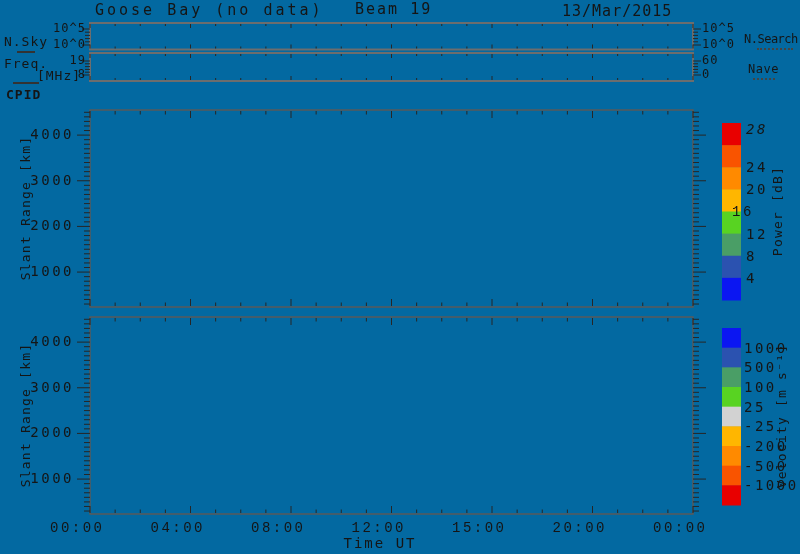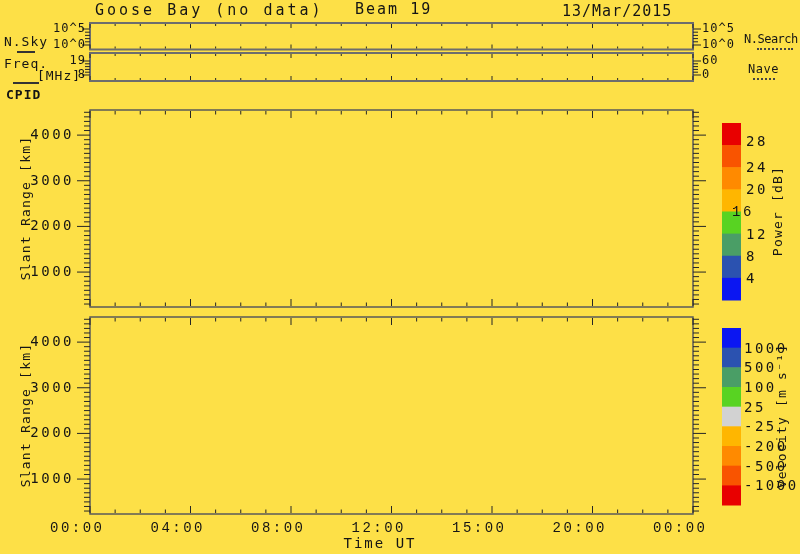--- a/index.html
+++ b/index.html
@@ -1,16 +1,16 @@
 <!DOCTYPE html>
 <html><head>
 <meta charset="utf-8">
 <style>
   html,body{margin:0;padding:0;background:#fff;}
-  #fig{position:relative;width:800px;height:554px;background:#fde047;overflow:hidden;
+  #fig{position:relative;width:800px;height:554px;background:#0369a1;overflow:hidden;
        font-family:"DejaVu Sans Mono",monospace;color:#111;}
   #axes{position:absolute;left:0;top:0;}
   .plab{position:absolute;font-size:14px;letter-spacing:2.5px;color:#151515;white-space:nowrap;line-height:17px;}
   .center{text-align:left;font-family:Liberation Mono, monospace;}
   .right{text-align:right;}
   .small{font-size:12px;letter-spacing:1px;line-height:15px;}
   .rot{position:absolute;white-space:nowrap;transform:translate(-50%,-50%) rotate(-90deg);
        font-size:13px;letter-spacing:1.2px;color:#151515;}
   
   #title{left:95px;top:2px;font-size:15px;letter-spacing:3px;}
@@ -493,21 +493,21 @@
       <span class="plab center" style="left: 552.5px; top: 520px; width: 80px;">20:00</span>
       <span class="plab center" style="left: 653px; top: 520px; width: 80px;">00:00</span>
       <span class="plab small right" style="left: 50px; top: 21px; width: 36px;">10^5</span>
       <span class="plab small right" style="left: 50px; top: 37px; width: 36px;">10^0</span>
       <span class="plab small" style="left: 702px; top: 21px; width: 40px;">10^5</span>
       <span class="plab small" style="left: 702px; top: 37px; width: 40px;">10^0</span>
       <span class="plab small right" style="left: 50px; top: 53px; width: 36px;">19</span>
       <span class="plab small right" style="left: 50px; top: 67px; width: 36px;">8</span>
       <span class="plab small" style="left: 702px; top: 53px; width: 40px;">60</span>
       <span class="plab small" style="left: 702px; top: 67px; width: 40px;">0</span>
-      <span class="plab " style="left: 746px; top: 133px;">28</span>
+      <span class="plab " style="left: 746px; top: 121px; font-style: italic;">28</span>
       <span class="plab " style="left: 746px; top: 159.25px;">24</span>
       <span class="plab " style="left: 746px; top: 181.375px;">20</span>
       <span class="plab " style="left: 732px; top: 203.5px; font-family: Liberation Mono, monospace;">16</span>
       <span class="plab " style="left: 746px; top: 225.625px;">12</span>
       <span class="plab " style="left: 746px; top: 247.75px;">8</span>
       <span class="plab " style="left: 746px; top: 269.875px;">4</span>
       <span class="plab " style="left: 744px; top: 339.667px;">1000</span>
       <span class="plab " style="left: 744px; top: 359.333px;">500</span>
       <span class="plab " style="left: 744px; top: 379px;">100</span>
       <span class="plab " style="left: 744px; top: 398.667px;">25</span>

